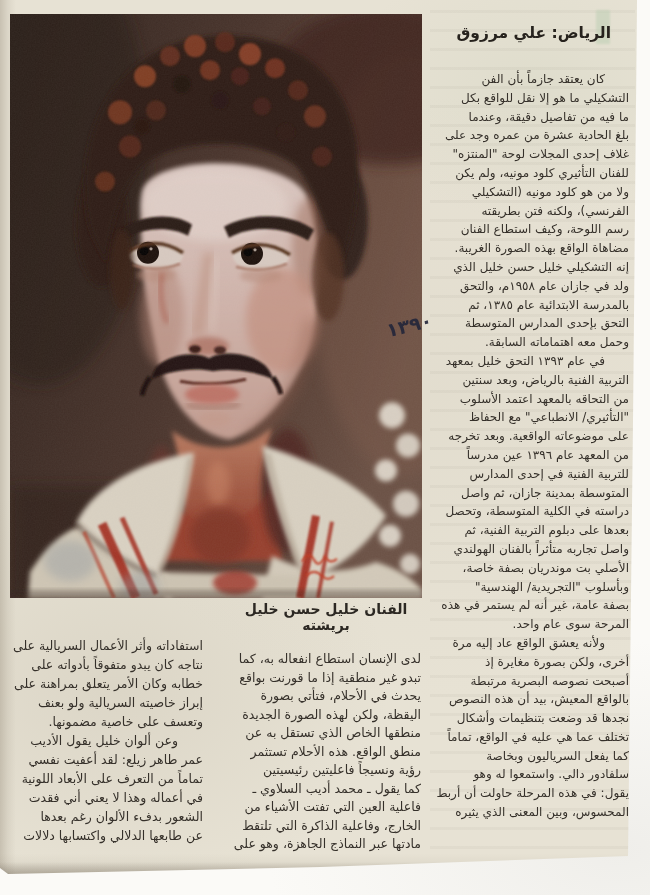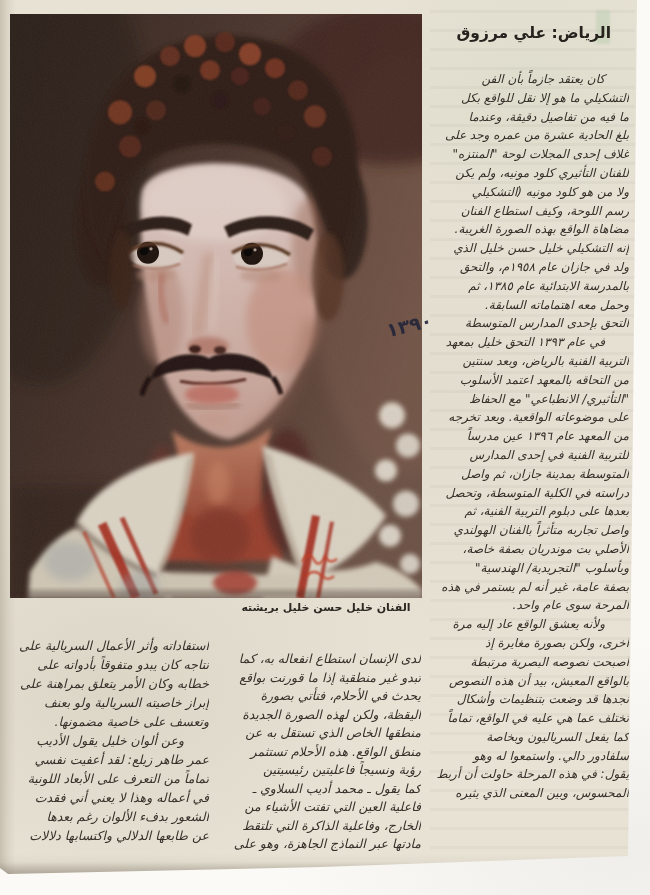--- a/index.html
+++ b/index.html
@@ -24,25 +24,25 @@
   .showthrough{position:absolute;left:430px;top:0;width:205px;height:868px;
     background:repeating-linear-gradient(0deg, rgba(110,104,90,.055) 0 3px, transparent 3px 19px);
     pointer-events:none;}
   .green-mark{position:absolute;left:596px;top:10px;width:14px;height:34px;
     background:#becfb4;opacity:.55;filter:blur(1px);}
   .byline{position:absolute;left:455px;top:24px;width:156px;direction:rtl;text-align:right;
     font-weight:700;font-size:15.5px;color:#26221d;letter-spacing:0;}
   .portrait{position:absolute;left:10px;top:14px;width:412px;height:584px;}
   .portrait svg{display:block;width:100%;height:100%;}
   .caption{position:absolute;left:230px;top:601px;width:192px;direction:rtl;text-align:center;
-    font-weight:700;font-size:11px;color:#2c2823;}
-  .col{position:absolute;direction:rtl;color:#35302a;font-style:italic;}
+    font-weight:700;font-size:14px;color:#2c2823;}
+  .col{position:absolute;direction:rtl;color:#35302a;}
   .col .tl{white-space:nowrap;overflow:hidden;text-align:right;}
   .col-right{left:432px;top:70px;width:197px;font-size:12px;line-height:18.8px;}
-  .col-left{left:12px;top:636px;width:197px;font-size:12.5px;line-height:19px;}
+  .col-left{left:6px;top:636px;width:197px;font-size:12.5px;line-height:19px;}
   .col-mid{left:213px;top:650px;width:208px;font-size:12.5px;line-height:18.5px;}
   .handnote{position:absolute;left:386px;top:314px;direction:rtl;
     font-size:19px;font-weight:700;color:#23263a;transform:rotate(-14deg) skewX(-4deg);
     letter-spacing:2px;opacity:.9;}
 </style>
 </head>
 <body>
 
 <div class="scan">
   <div class="paper">
@@ -208,27 +208,28 @@
     <div class="handnote">١٣٩٠</div>
 
     <div class="col col-right">
         <div class="tl">  كان يعتقد جازماً بأن الفن</div>
         <div class="tl">التشكيلي ما هو إلا نقل للواقع بكل</div>
         <div class="tl">ما فيه من تفاصيل دقيقة، وعندما</div>
         <div class="tl">بلغ الحادية عشرة من عمره وجد على</div>
         <div class="tl">غلاف إحدى المجلات لوحة "المنتزه"</div>
         <div class="tl">للفنان التأثيري كلود مونيه، ولم يكن</div>
         <div class="tl">ولا من هو كلود مونيه (التشكيلي</div>
+        <div class="tl">الفرنسي)، ولكنه فتن بطريقته</div>
         <div class="tl">رسم اللوحة، وكيف استطاع الفنان</div>
         <div class="tl">مضاهاة الواقع بهذه الصورة الغريبة.</div>
         <div class="tl">إنه التشكيلي خليل حسن خليل الذي</div>
         <div class="tl">ولد في جازان عام ١٩٥٨م، والتحق</div>
         <div class="tl">بالمدرسة الابتدائية عام ١٣٨٥، ثم</div>
+        <div class="tl">التحق بإحدى المدارس المتوسطة</div>
         <div class="tl">وحمل معه اهتماماته السابقة.</div>
-        <div class="tl">التحق بإحدى المدارس المتوسطة</div>
         <div class="tl">  في عام ١٣٩٣ التحق خليل بمعهد</div>
         <div class="tl">التربية الفنية بالرياض، وبعد سنتين</div>
         <div class="tl">من التحاقه بالمعهد اعتمد الأسلوب</div>
         <div class="tl">"التأثيري/ الانطباعي" مع الحفاظ</div>
         <div class="tl">على موضوعاته الواقعية. وبعد تخرجه</div>
         <div class="tl">من المعهد عام ١٣٩٦ عين مدرساً</div>
         <div class="tl">للتربية الفنية في إحدى المدارس</div>
         <div class="tl">المتوسطة بمدينة جازان، ثم واصل</div>
         <div class="tl">دراسته في الكلية المتوسطة، وتحصل</div>
         <div class="tl">بعدها على دبلوم التربية الفنية، ثم</div>

